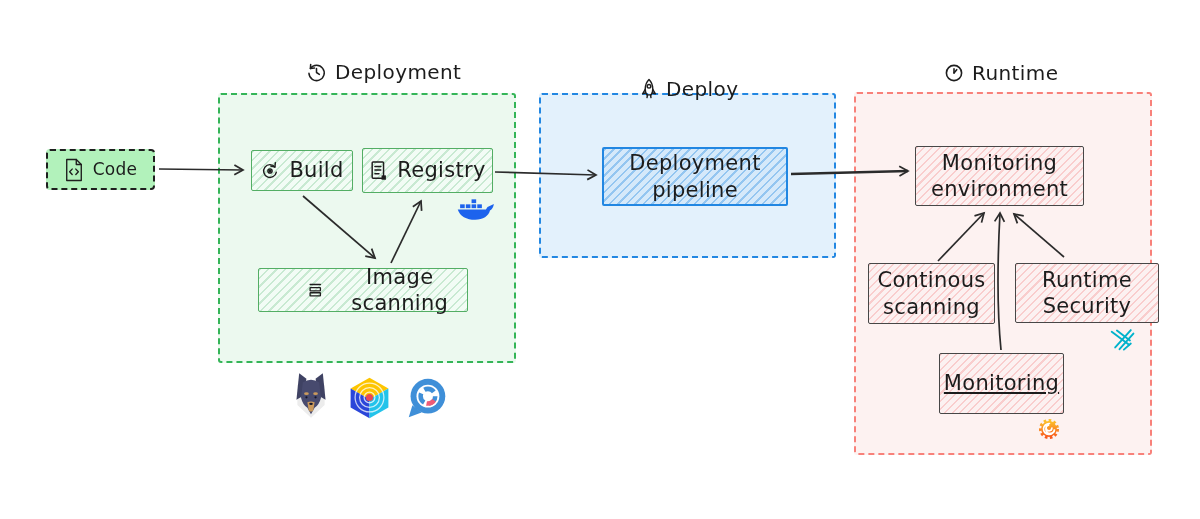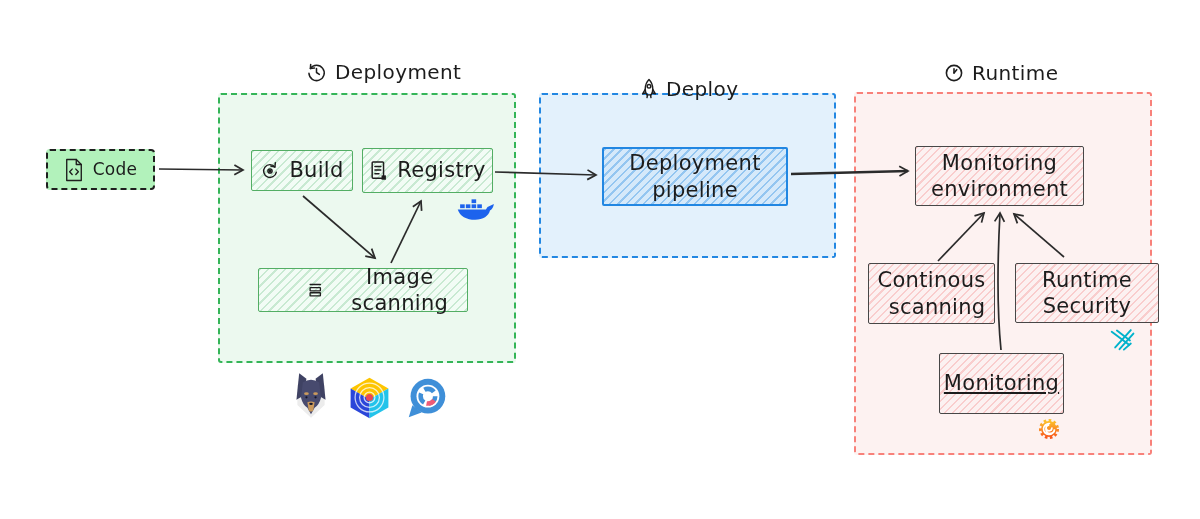--- a/index.html
+++ b/index.html
@@ -35,21 +35,21 @@
   }
   .node-code{
     left:46px;top:149px;width:109px;height:41px;font-size:17px;
     background:var(--code-bg);border:2.5px dashed #1f1f1f;border-radius:4px;
   }
   .node-build{left:251px;top:150px;width:102px;height:41px;}
   .node-registry{left:362px;top:148px;width:131px;height:45px;gap:8px;}
   .node-scanning{left:258px;top:268px;width:210px;height:44px;padding-left:48px;}
   .node-pipeline{left:602px;top:147px;width:186px;height:59px;padding:4px 24px;}
   .node-production{left:915px;top:146px;width:169px;height:60px;padding:4px 20px;}
-  .node-continuous{left:868px;top:263px;width:127px;height:61px;padding:4px 14px;text-align:right;}
+  .node-continuous{left:868px;top:263px;width:127px;height:61px;padding:4px 14px;}
   .node-security{left:1015px;top:263px;width:144px;height:60px;padding:4px 14px;}
   .node-monitoring{left:939px;top:353px;width:125px;height:61px;padding:4px 10px;text-decoration:underline;}
   .logo{position:absolute;}
   .logo-docker{left:456px;top:196px;}
   .logo-snyk{left:291px;top:370px;}
   .logo-clair{left:347px;top:374px;}
   .logo-trivy{left:406px;top:377px;}
   .logo-falco{left:1110px;top:328px;}
   .logo-grafana{left:1037px;top:417px;}
   .arrows{position:absolute;left:0;top:0;pointer-events:none;}

